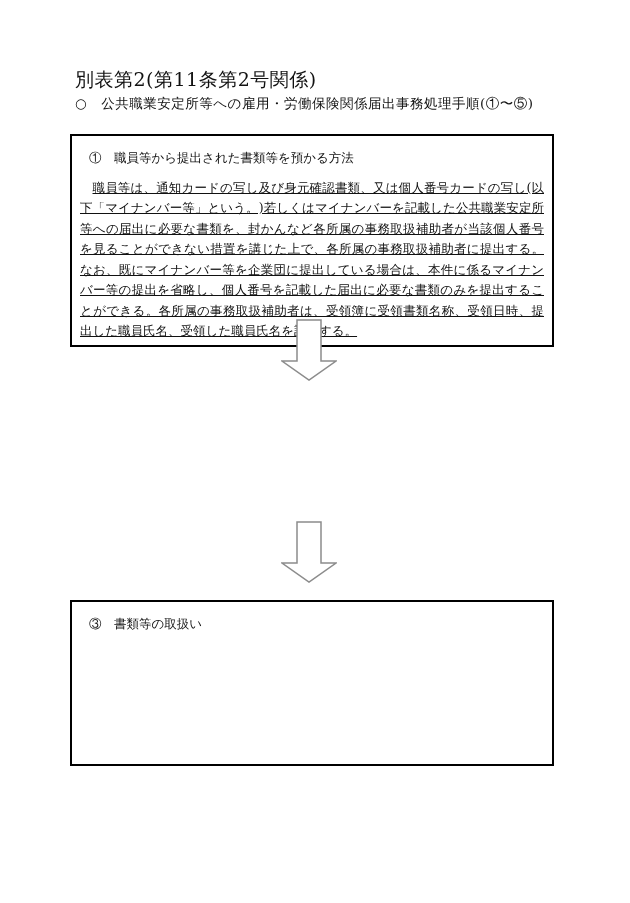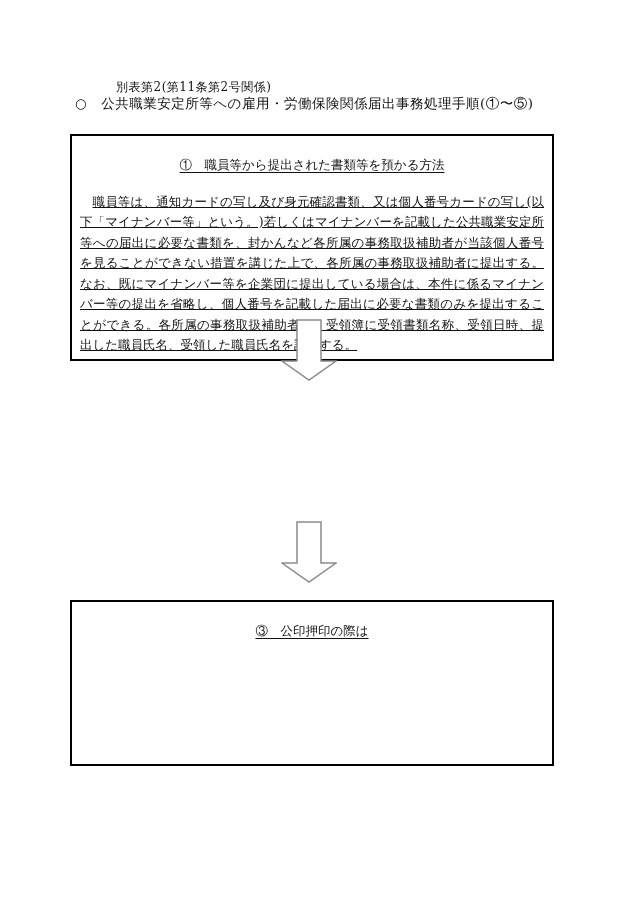--- a/index.html
+++ b/index.html
@@ -12,25 +12,24 @@
     width: 630px;
     height: 903px;
     background: #ffffff;
     font-family: "DejaVu Serif", "Liberation Serif", serif;
     color: #111111;
     overflow: hidden;
   }
   .doc-label {
     position: absolute;
     left: 75px;
-    top: 79px;
-    font-size: 12px;
+    top: 67px;
+    font-size: 19px;
     letter-spacing: 0.5px;
     white-space: nowrap;
-    margin-left: 41px;
   }
   .doc-title {
     position: absolute;
     left: 75px;
     top: 95px;
     font-size: 13.5px;
     letter-spacing: 0.5px;
     white-space: nowrap;
     text-align: right;
   }
@@ -39,24 +38,22 @@
     left: 70px;
     width: 484px;
     box-sizing: border-box;
     border: 2px solid #000000;
     background: #ffffff;
     padding: 3px 8px;
     font-size: 12.5px;
     line-height: 20.5px;
   }
   .step-box .heading {
-    text-decoration: underline;
     text-underline-offset: 3px;
-    margin: 16px;
-    text-align: center;
+    margin: 9px;
   }
   .step-box .body {
     margin: 0;
     text-indent: 1em;
     text-align: justify;
     text-decoration: underline;
   }
   #box-1 { top: 134px; min-height: 173px; }
   #box-2 { top: 398px; min-height: 111px; }
   #box-3 { top: 600px; min-height: 166px; padding-bottom: 16px; }
@@ -86,16 +83,16 @@
   <svg class="arrow" id="arrow-1" viewBox="0 0 56 62">
     <polygon points="16,1 40,1 40,42 55,42 28,61 1,42 16,42" fill="#ffffff" stroke="#8c8c8c" stroke-width="1.5" stroke-linejoin="miter"></polygon>
   </svg>
 
 
   <svg class="arrow" id="arrow-2" viewBox="0 0 56 62">
     <polygon points="16,1 40,1 40,42 55,42 28,61 1,42 16,42" fill="#ffffff" stroke="#8c8c8c" stroke-width="1.5" stroke-linejoin="miter"></polygon>
   </svg>
 
   <div class="step-box" id="box-3">
-    <p class="heading">③　公印押印の際は</p>
+    <p class="heading">③　書類等の取扱い</p>
   </div>
 
 </div>
 
 </body></html>

